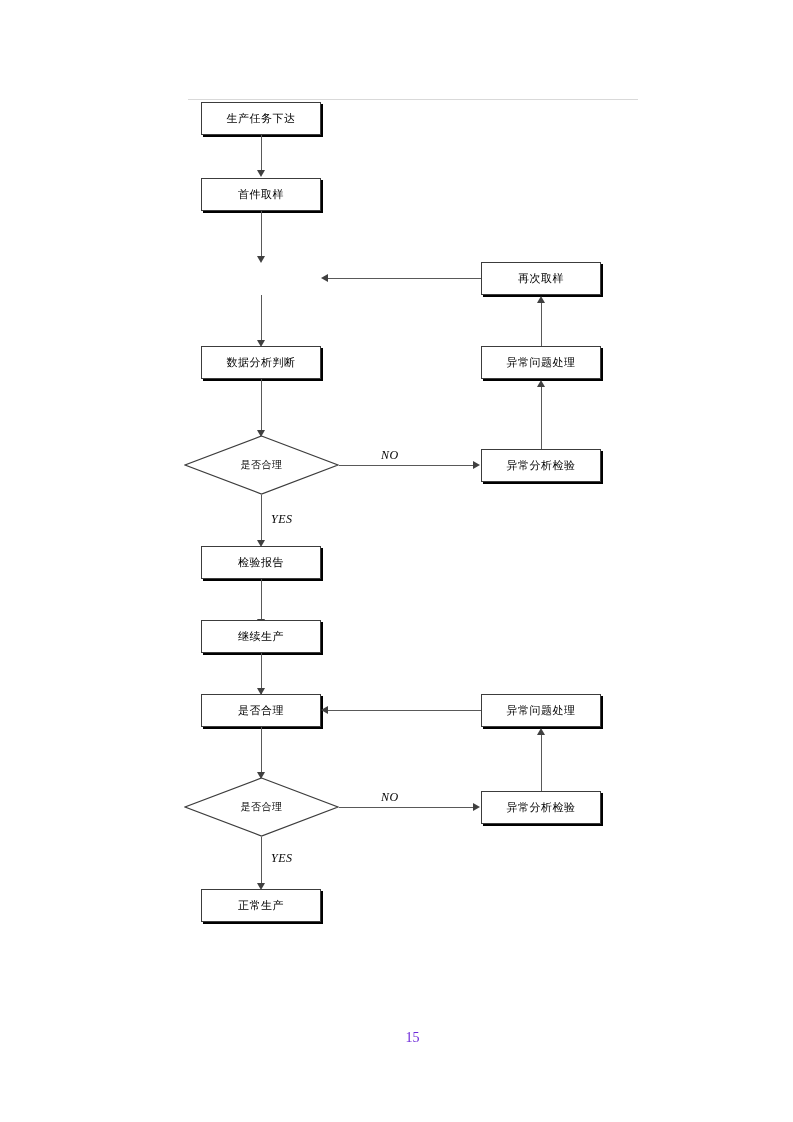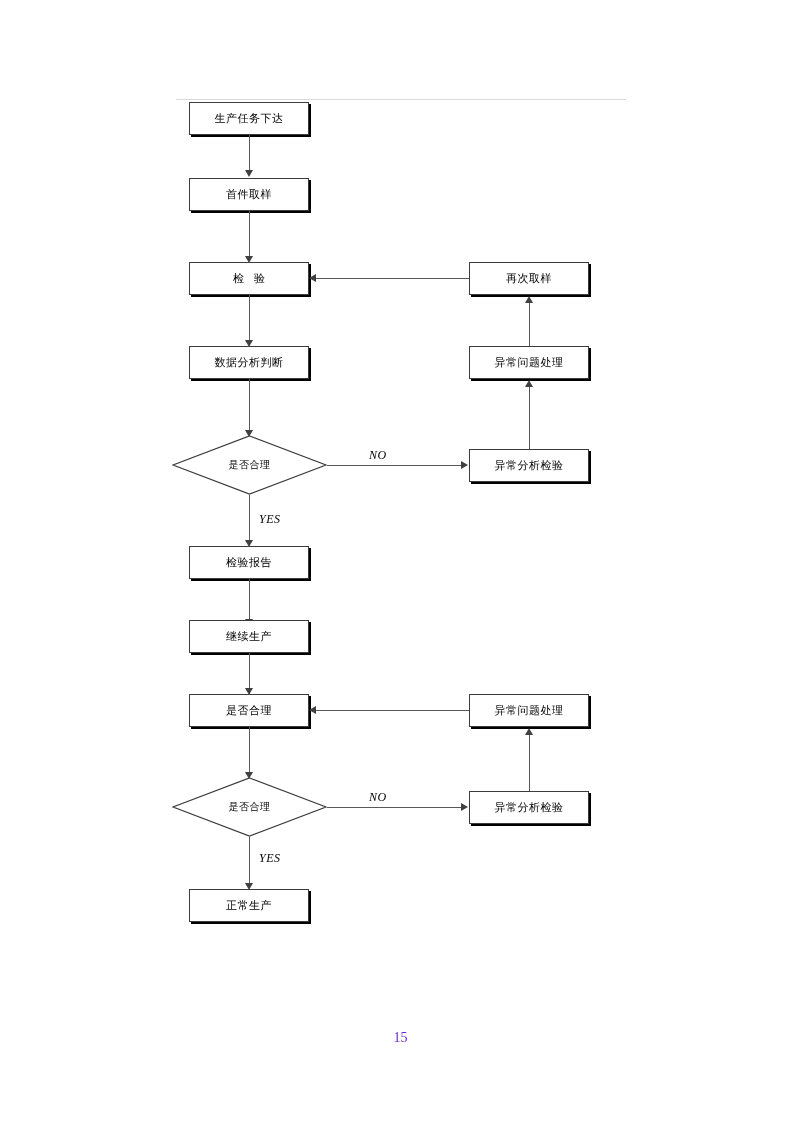--- a/index.html
+++ b/index.html
@@ -10,21 +10,21 @@
     width: 793px;
     height: 1122px;
     background: #ffffff;
     font-family: "Liberation Serif", "DejaVu Serif", serif;
     position: relative;
     overflow: hidden;
   }
 
   #page {
     position: absolute;
-    left: 4px; top: 0;
+    left: 16px; top: 0;
     width: 709px;
     height: 1122px;
     border-radius: 31px;
   }
 
   
   .header-rule {
     position: absolute;
     background: #d9d9d9;
     height: 1px;
@@ -151,23 +151,20 @@
   <div class="vline" style="left:245px; top:135px; height:38px;"></div>
   <div class="arrow down" style="left:241px; top:170px;"></div>
 
   <div class="node" style="left:185px; top:178px; width:120px; height:33px;">
     <span>首件取样</span>
   </div>
 
   <div class="vline" style="left:245px; top:211px; height:50px;"></div>
   <div class="arrow down" style="left:241px; top:256px;"></div>
 
-  <div class="node wide-space" style="left:185px; top:262px; width:120px; height:33px;">
-    <span>检验</span>
-  </div>
 
   <div class="vline" style="left:245px; top:295px; height:50px;"></div>
   <div class="arrow down" style="left:241px; top:340px;"></div>
 
   <div class="node" style="left:185px; top:346px; width:120px; height:33px;text-align:center;">
     <span>数据分析判断</span>
   </div>
 
   <div class="vline" style="left:245px; top:379px; height:56px;"></div>
   <div class="arrow down" style="left:241px; top:430px;"></div>

